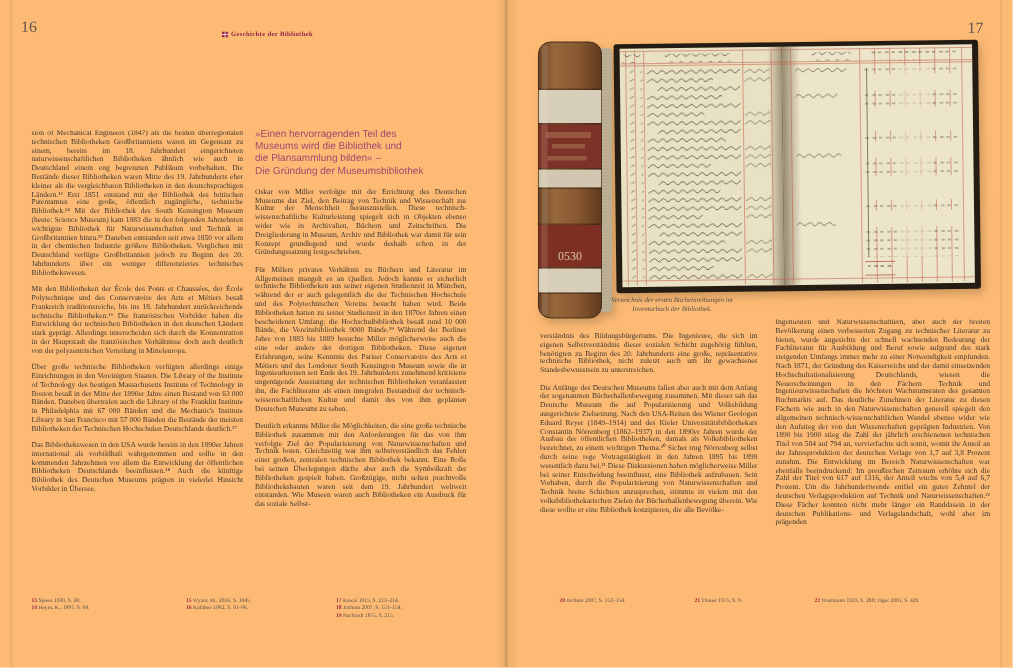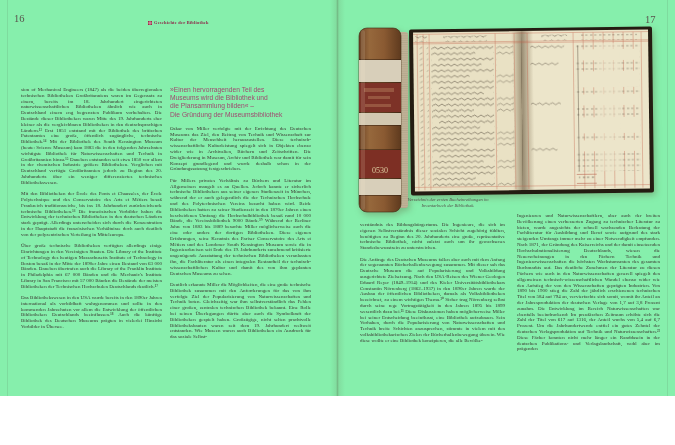--- a/index.html
+++ b/index.html
@@ -1,18 +1,18 @@
 <!DOCTYPE html>
 <html><head>
 <meta charset="utf-8">
 <style>
   html,body{margin:0;padding:0;}
   body{width:675px;height:445px;background:#ffffff;font-family:"Liberation Serif",serif;
        -webkit-text-size-adjust:none;text-size-adjust:none;}
-  .spread{position:relative;width:675px;height:396px;background:#86efac;overflow:hidden;}
+  .spread{position:relative;width:675px;height:445px;background:#fdba74;overflow:hidden;}
   .edge{position:absolute;top:0;bottom:0;width:1px;background:rgba(60,50,40,.10);}
   .edge-left{left:7px;}
   .edge-right{left:667px;}
   .gutter{position:absolute;left:330px;top:0;width:15px;height:445px;
     background:linear-gradient(90deg,rgba(90,75,50,0) 0%,rgba(90,75,50,.10) 40%,rgba(70,58,38,.28) 50%,rgba(90,75,50,.10) 60%,rgba(90,75,50,0) 100%);}
   .pagenum{position:absolute;font:10.5px/11px "Liberation Serif",serif;color:#5a544d;}
   .pn-left{left:14px;top:13px;}
   .pn-right{left:645px;top:14px;}
   .running{position:absolute;left:148px;top:20px;display:flex;align-items:center;gap:2px;
     font:4.4px/5px "Liberation Serif",serif;color:#8e2347;letter-spacing:.25px;font-weight:bold;}

